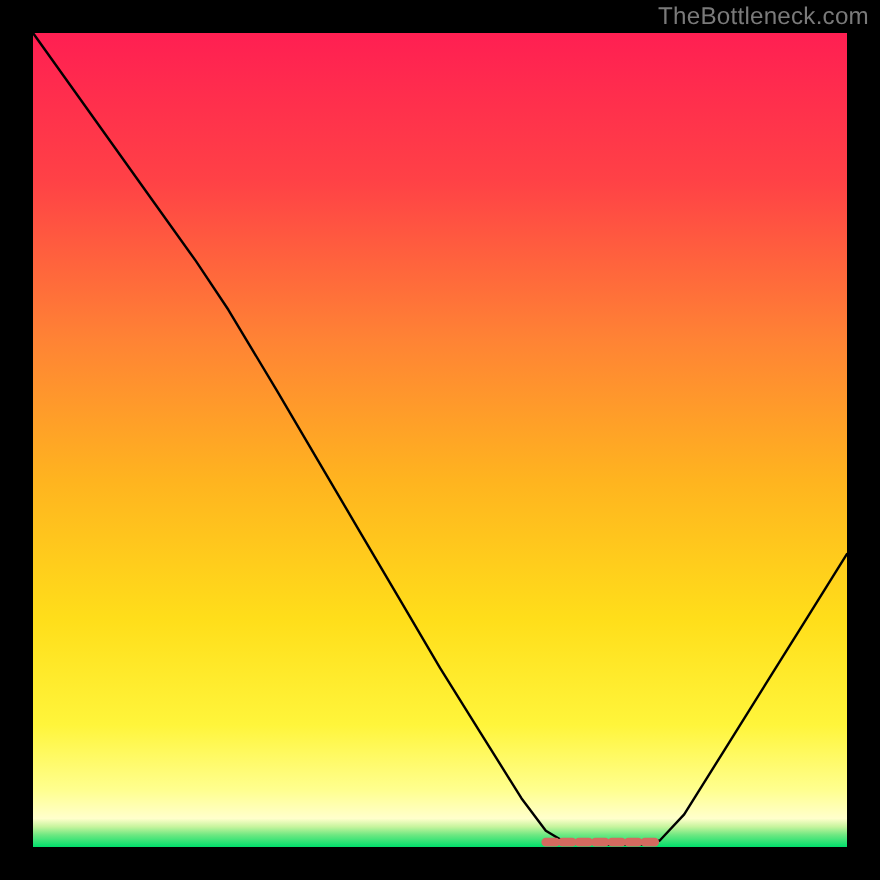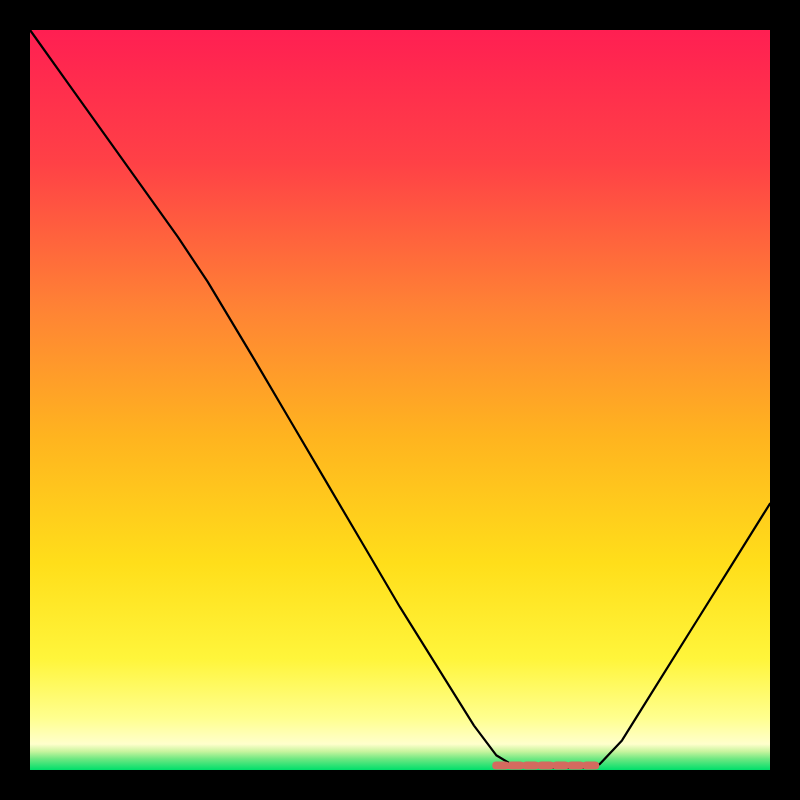--- a/index.html
+++ b/index.html
@@ -32,20 +32,21 @@
     left: 0;
     top: 0;
     width: 800px;
     height: 800px;
   }
 </style>
 </head>
 <body>
 
 <div class="chart-wrap">
+  <div class="watermark">TheBottleneck.com</div>
   <svg class="plot" viewBox="0 0 800 800" preserveAspectRatio="none">
       <defs>
         <linearGradient id="bg-grad" x1="0" y1="0" x2="0" y2="1">
           <stop offset="0%" stop-color="#ff1f52"></stop>
           <stop offset="18%" stop-color="#ff4146"></stop>
           <stop offset="38%" stop-color="#ff8434"></stop>
           <stop offset="55.00000000000001%" stop-color="#ffb41f"></stop>
           <stop offset="72%" stop-color="#ffde1a"></stop>
           <stop offset="85%" stop-color="#fff53b"></stop>
           <stop offset="93%" stop-color="#ffff8f"></stop>

